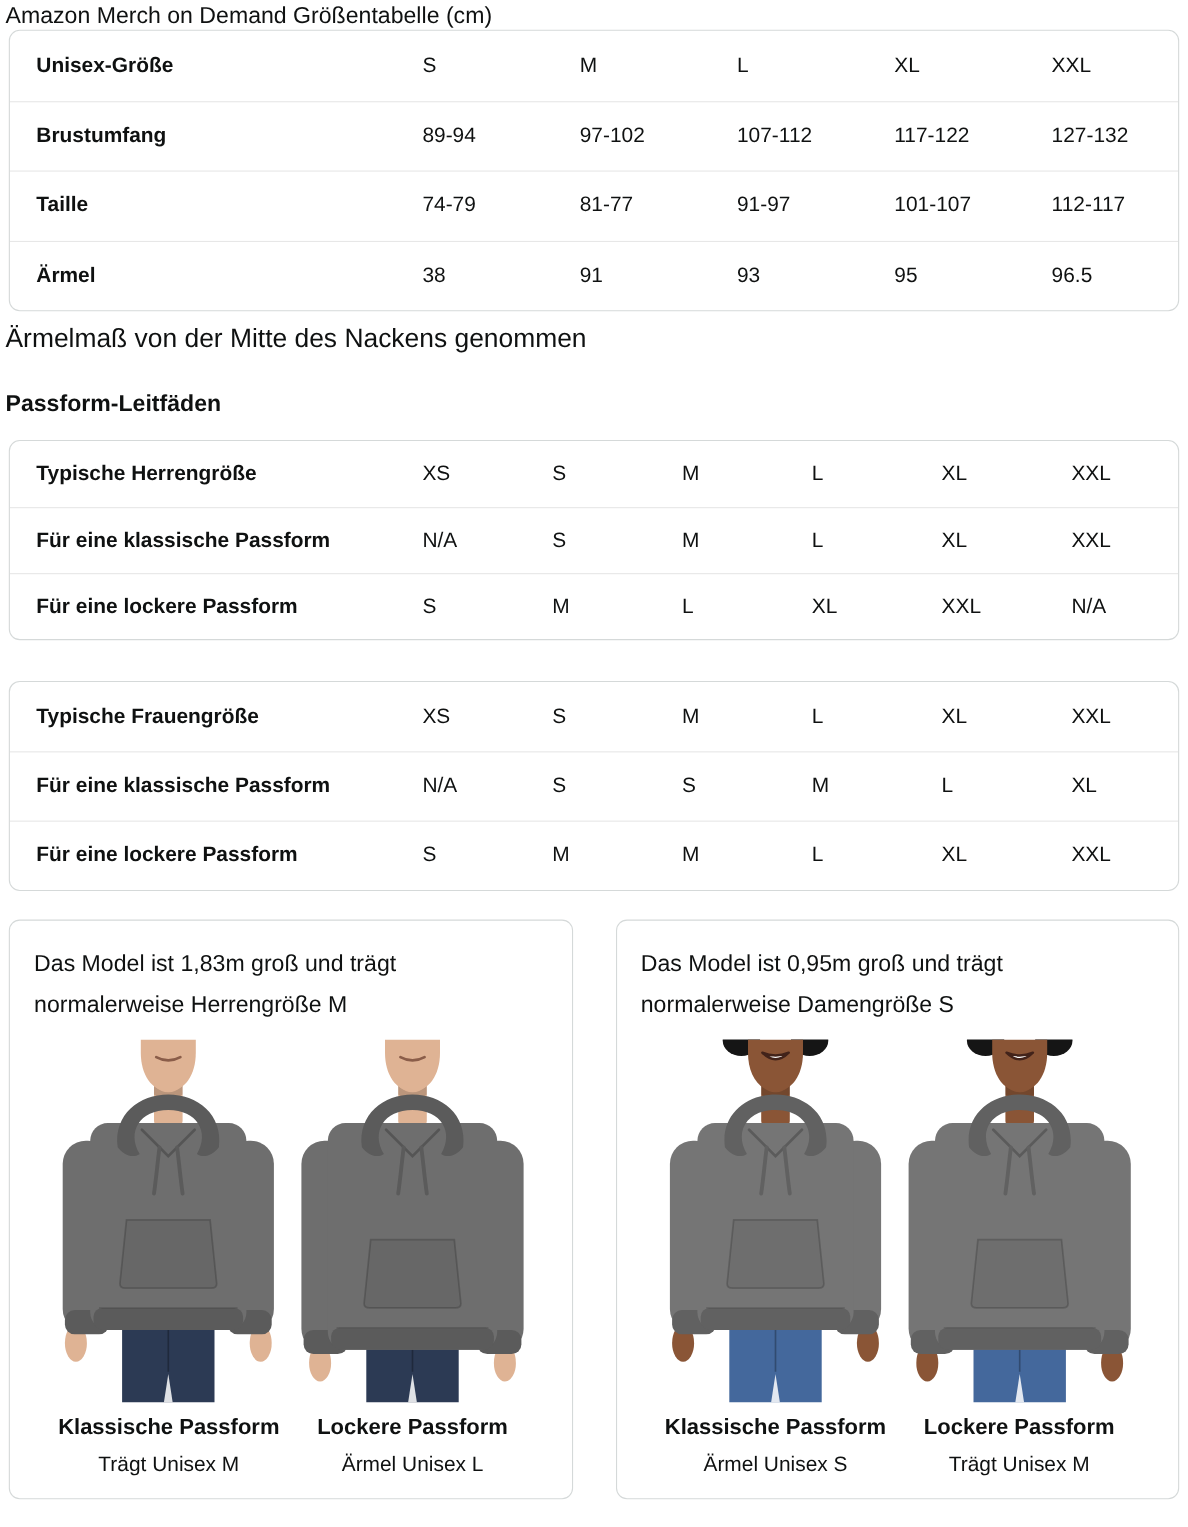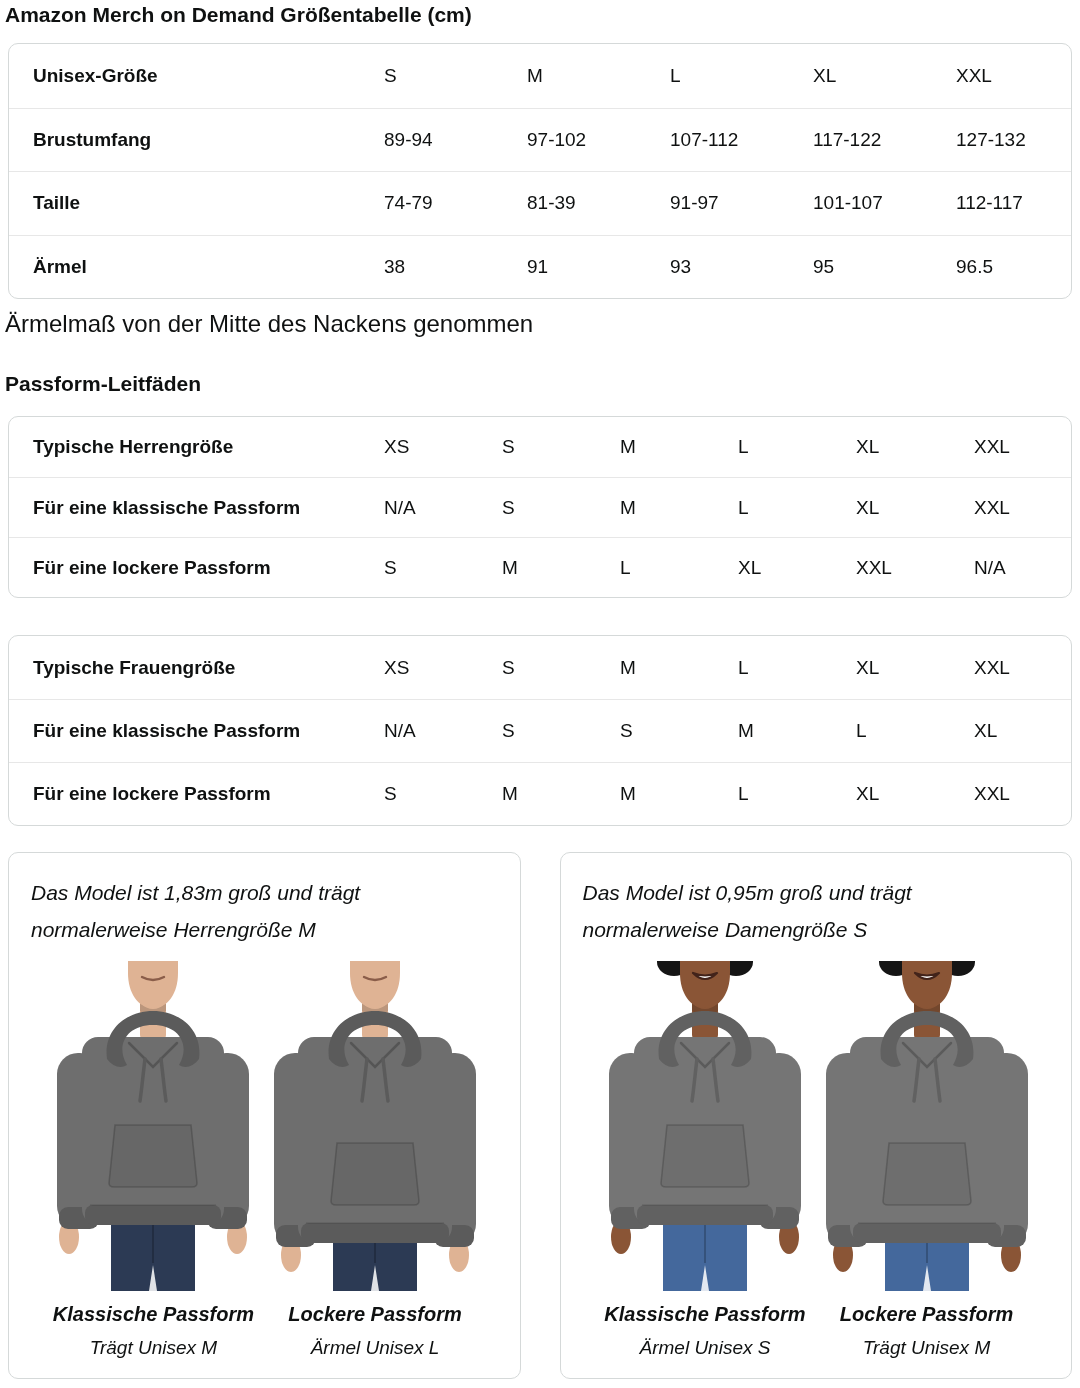--- a/index.html
+++ b/index.html
@@ -9,50 +9,50 @@
   }
   *{box-sizing:border-box;}
   html,body{margin:0;padding:0;}
   body{
     width:1080px;height:1388px;overflow:hidden;background:#fff;
     color:var(--text);
     font-family:"Liberation Sans","DejaVu Sans",sans-serif;
     -webkit-font-smoothing:antialiased;
   }
   .page-title{
-    font-size:21px;font-weight:700;line-height:24px;
+    font-size:21px;font-weight:400;line-height:24px;
     padding:3px 0 0 5px;margin:0;
   }
   .tbl{
     margin:0 8px;border:1px solid var(--border);border-radius:10px;
     overflow:hidden;background:#fff;
   }
   .tbl .row{
     display:grid;align-items:center;border-top:1px solid var(--divider);
   }
   .tbl .row:first-child{border-top:none;}
   .t5 .row{grid-template-columns:375px repeat(5,143px);height:63.5px;}
   .t6 .row{grid-template-columns:375px repeat(6,118px);}
   .t-men .row{height:60px;}
   .t-women .row{height:63px;}
   .tbl .lbl{
     padding-left:24px;font-weight:700;font-size:19px;white-space:nowrap;
   }
   .tbl .val{font-size:19px;font-weight:400;white-space:nowrap;}
-  .size-table{margin-top:16px;}
+  .size-table{}
   .note{
     margin:14px 0 0 5px;font-size:24px;line-height:22px;font-weight:400;
   }
   .section-title{
     margin:36px 0 0 5px;font-size:21px;line-height:26px;font-weight:700;
   }
   .fit-table-men{margin-top:19px;}
   .fit-table-women{margin-top:37px;}
   .cards{
-    display:flex;gap:39px;margin:26px 8px 0;font-style:italic;
+    display:flex;gap:39px;margin:26px 8px 0;
   }
   .card{
     flex:1;border:1px solid var(--border);border-radius:10px;
     height:527px;padding:21px 22px 0;background:#fff;
   }
   .card-desc{
     margin:0;font-size:21px;line-height:37px;font-weight:400;
   }
   .figures{
     display:flex;justify-content:center;margin-top:13px;
@@ -81,21 +81,21 @@
     <div class="lbl">Brustumfang</div>
     <div class="val">89-94</div>
     <div class="val">97-102</div>
     <div class="val">107-112</div>
     <div class="val">117-122</div>
     <div class="val">127-132</div>
   </div>
   <div class="row">
     <div class="lbl">Taille</div>
     <div class="val">74-79</div>
-    <div class="val">81-39</div>
+    <div class="val">81-77</div>
     <div class="val">91-97</div>
     <div class="val">101-107</div>
     <div class="val">112-117</div>
   </div>
   <div class="row">
     <div class="lbl">Ärmel</div>
     <div class="val">38</div>
     <div class="val">91</div>
     <div class="val">93</div>
     <div class="val">95</div>

